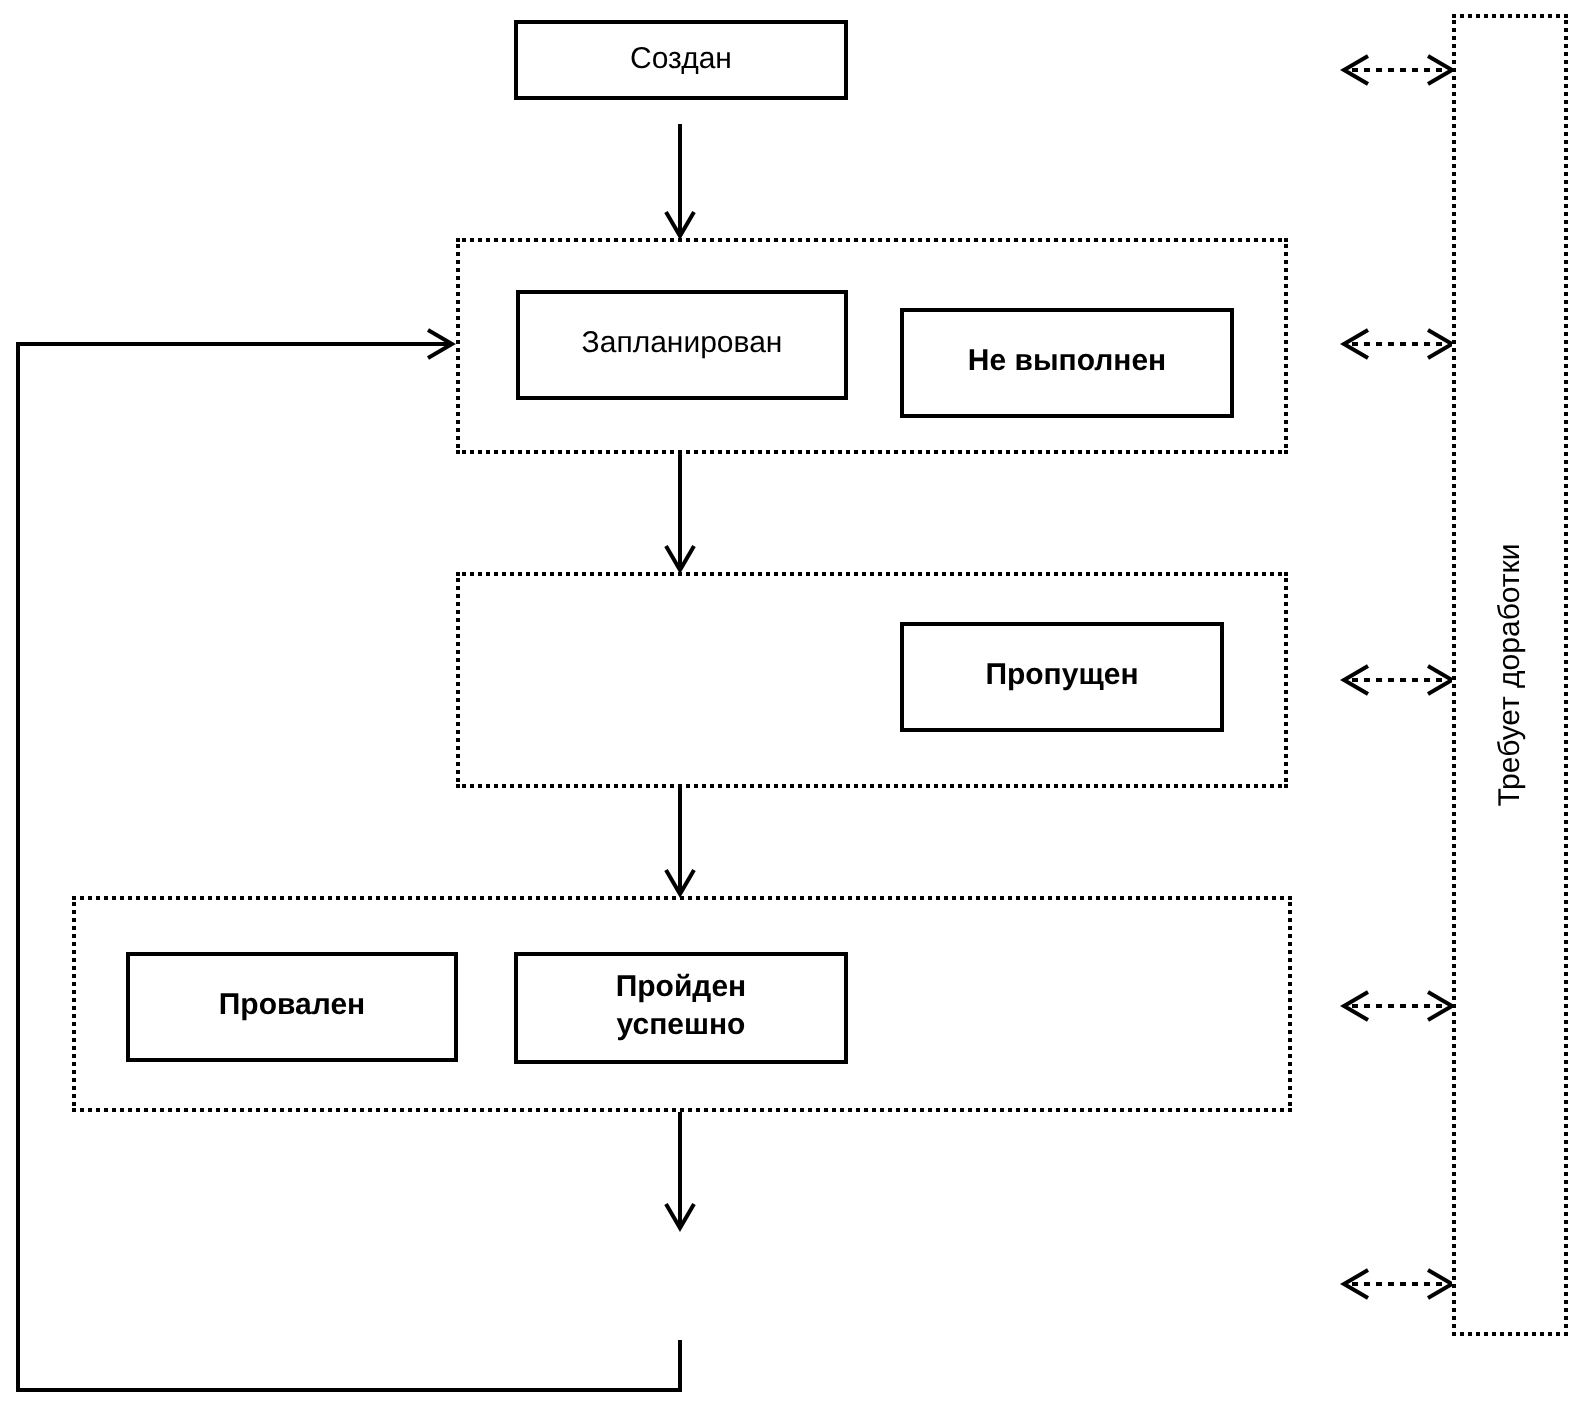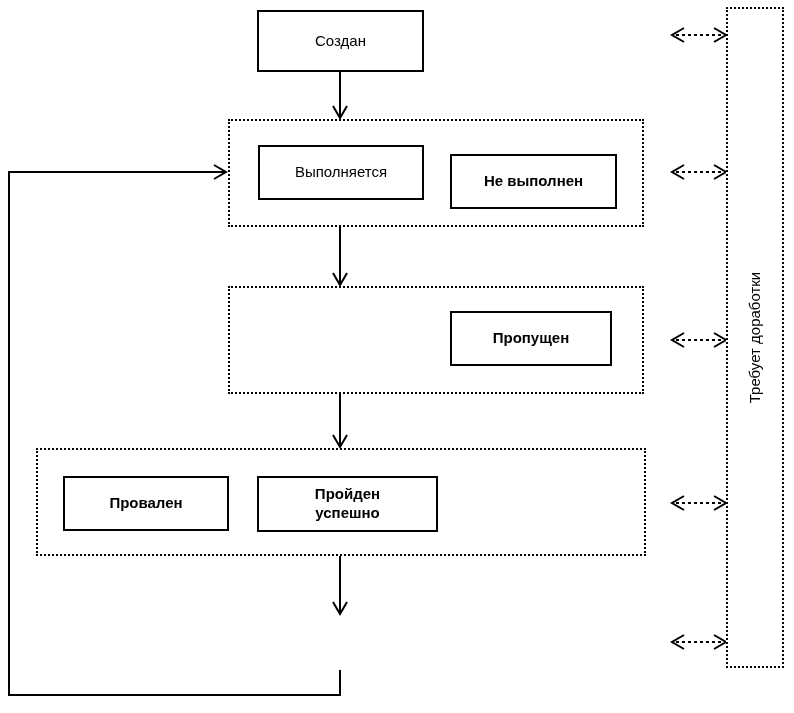--- a/index.html
+++ b/index.html
@@ -85,32 +85,32 @@
       <polyline points="684,496 672,503 684,510"></polyline>
       <polyline points="714,496 726,503 714,510"></polyline>
     </g>
     <g>
       <line class="dash" x1="676" y1="642" x2="722" y2="642"></line>
       <polyline points="684,635 672,642 684,649"></polyline>
       <polyline points="714,635 726,642 714,649"></polyline>
     </g>
   </svg>
 
-  <div class="node" style="left:257px; top:10px; width:167px; height:62px;">Создан</div>
+  <div class="node" style="left:257px; top:10px; width:167px; height:40px;">Создан</div>
 
   <div class="group" style="left:228px; top:119px; width:416px; height:108px;"></div>
-  <div class="node" style="left:258px; top:145px; width:166px; height:55px;">Выполняется</div>
+  <div class="node" style="left:258px; top:145px; width:166px; height:55px;">Запланирован</div>
   <div class="node bold" style="left:450px; top:154px; width:167px; height:55px;">Не выполнен</div>
 
   <div class="group" style="left:228px; top:286px; width:416px; height:108px;"></div>
   <div class="node bold" style="left:450px; top:311px; width:162px; height:55px;">Пропущен</div>
 
   <div class="group" style="left:36px; top:448px; width:610px; height:108px;"></div>
   <div class="node bold" style="left:63px; top:476px; width:166px; height:55px;">Провален</div>
-  <div class="node bold" style="left:257px; top:476px; width:181px; height:56px;">
+  <div class="node bold" style="left:257px; top:476px; width:167px; height:56px;">
     <span class="narrow">Пройден успешно</span>
   </div>
 
 
   <div class="lane" style="left:726px; top:7px; width:58px; height:661px;">
     <span>Требует доработки</span>
   </div>
 
 </div>
 

